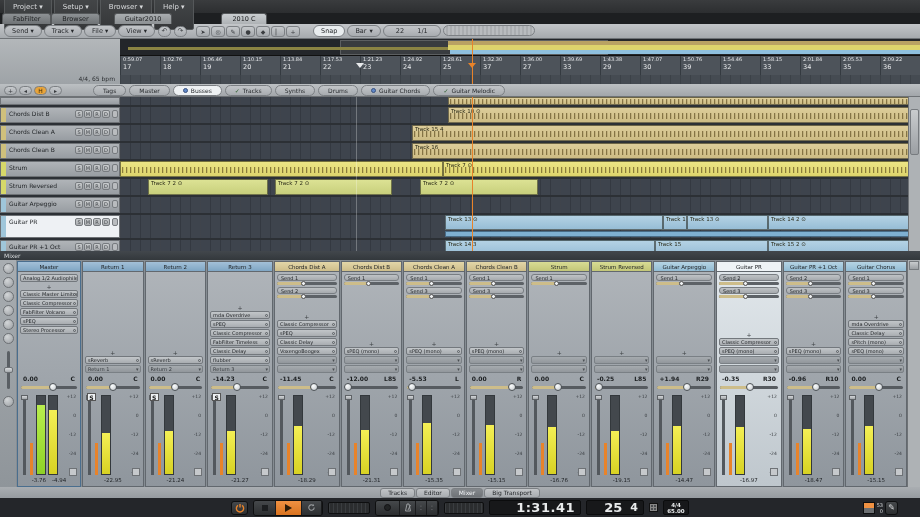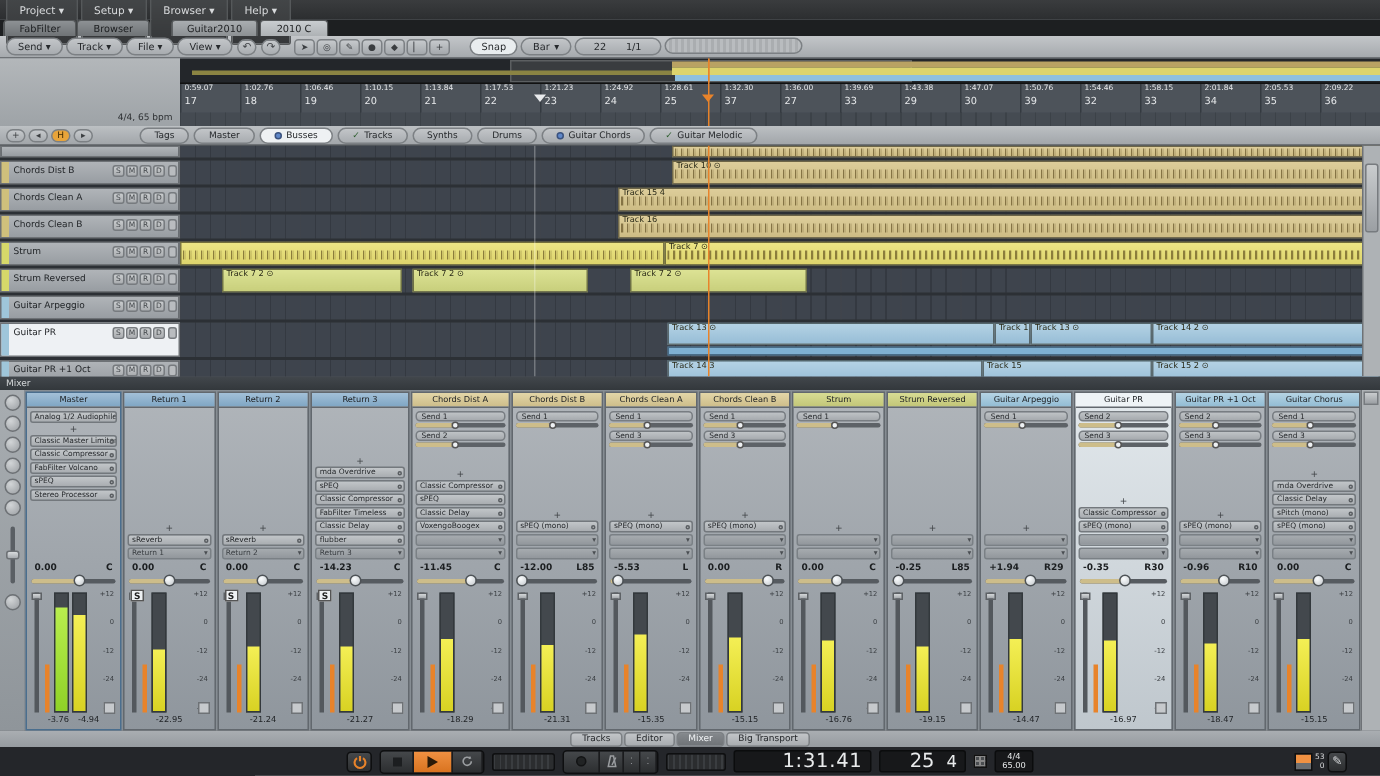--- a/index.html
+++ b/index.html
@@ -5,21 +5,21 @@
 *{box-sizing:border-box;margin:0;padding:0;font-family:"DejaVu Sans",sans-serif;}
 html,body{width:920px;height:517px;overflow:hidden;background:#222;}
 #app{position:relative;width:920px;height:517px;background:#9aa0a6;}
 
 #menubar{height:13px;background:linear-gradient(#3a3c3e,#2c2e30);display:flex;align-items:center;padding-left:4px;gap:2px;}
 .menu-item{font-size:7px;color:#d8dadc;padding:18px 8px;border:1px solid #55585a;border-radius:2px;background:linear-gradient(#4a4d4f,#353739);}
 #tabrow{height:11px;background:#1d1f21;display:flex;align-items:flex-end;padding-left:2px;gap:1px;}
 .ptab{font-size:6.5px;color:#1b1d1f;background:linear-gradient(#8d9194,#6f7376);padding:1px 10px;border-radius:3px 3px 0 0;border:1px solid #55585a;border-bottom:none;}
 .dtab{font-size:6.5px;color:#202224;background:linear-gradient(#a9adb0,#8c9093);padding:1px 10px;border-radius:3px 3px 0 0;border:1px solid #55585a;border-bottom:none;margin-left:1px;}
 .dtab.active{background:linear-gradient(#c9cdd0,#aeb2b5);}
-#doc-tabs{display:flex;margin-left:12px;}
+#doc-tabs{display:flex;margin-left:12px;gap:48px;}
 #panel-tabs{display:flex;}
 #toolbar{height:15px;background:linear-gradient(#c3c6c9,#a6aaae);display:flex;align-items:center;padding:0 4px;gap:3px;border-bottom:1px solid #6e7276;}
 .pill{font-size:6.5px;color:#26292c;background:linear-gradient(#c2c5c8,#a8acb0);border:1px solid #7c8084;border-radius:7px;padding:1px 7px;display:flex;align-items:center;gap:3px;}
 .pill.white{background:#e9edef;}
 .tb-circ{width:13px;height:11px;border:1px solid #7c8084;border-radius:6px;background:linear-gradient(#c6c9cc,#a9adb1);font-size:7px;color:#3a3d40;display:flex;align-items:center;justify-content:center;}
 #tb-tools{display:flex;gap:1px;margin-left:6px;}
 .tool-btn{width:14px;height:11px;border:1px solid #7c8084;border-radius:3px;background:linear-gradient(#c6c9cc,#a4a8ac);font-size:6px;color:#3a3d40;display:flex;align-items:center;justify-content:center;}
 #tb-snapgroup{display:flex;gap:2px;margin-left:10px;}
 .loc-pill{width:58px;justify-content:space-around;}
 .prog-pill{width:92px;height:11px;border:1px solid #7c8084;border-radius:6px;background:repeating-linear-gradient(90deg,#b9bcbf 0 2px,#aaadb0 2px 4px);}
@@ -125,21 +125,21 @@
 .vtab{font-size:6px;color:#24272a;background:linear-gradient(#c2c5c8,#a8acb0);border:1px solid #7c8084;padding:0 7px;border-radius:3px;line-height:8px;}
 .vtab.active{background:linear-gradient(#84888c,#6f7377);color:#f0f2f4;}
 #transport{height:19px;display:flex;align-items:center;justify-content:center;gap:5px;position:relative;}
 .t-btn{height:14px;border-radius:3px;border:1px solid #0e0f10;background:linear-gradient(#45484b,#2c2e30);display:flex;align-items:center;justify-content:center;}
 .t-group{display:flex;border-radius:3px;overflow:hidden;border:1px solid #0e0f10;}
 .t-group .t-btn{border:none;border-radius:0;border-right:1px solid #1a1b1d;}
 .t-play{background:linear-gradient(#f09142,#d9731f)!important;}
 .tri{width:0;height:0;border-top:4px solid transparent;border-bottom:4px solid transparent;border-left:7px solid #2b1a08;}
 .sq{width:6px;height:6px;background:#1c1e20;}
 .hatch{width:42px;height:12px;border:1px solid #0e0f10;border-radius:2px;background:repeating-linear-gradient(90deg,#3a3d40 0 1px,#2b2d2f 1px 4px);}
-.t-display{background:#17181a;border:1px solid #0b0c0d;border-radius:2px;color:#e9ebec;display:flex;align-items:center;justify-content:flex-end;padding:0 5px;}
+.t-display{background:#17181a;border:1px solid #0b0c0d;border-radius:2px;color:#e9ebec;display:flex;align-items:center;justify-content:flex-end;padding:0 5px;font-weight:bold;}
 #t-time{width:92px;height:15px;font-size:13px;letter-spacing:.5px;}
 #t-bars{width:58px;height:15px;gap:8px;font-size:13px;}
 #t-bars .beat{font-size:11px;}
 .grid-ico{width:9px;height:9px;background:repeating-linear-gradient(0deg,#888 0 1px,transparent 1px 3px),repeating-linear-gradient(90deg,#888 0 1px,transparent 1px 3px),#4a4d50;border:1px solid #111;}
 #t-sig{width:26px;height:15px;flex-direction:column;justify-content:center;align-items:center;padding:0;font-size:5.5px;line-height:6px;}
 #t-perf{position:absolute;right:22px;display:flex;align-items:center;gap:2px;}
 #t-perf .pmeter{width:12px;height:12px;background:linear-gradient(#f09142 0 55%,#6b6e71 55%);border:1px solid #0e0f10;}
 #t-perf .pvals{display:flex;flex-direction:column;font-size:5px;color:#d9dbdd;line-height:6px;text-align:right;}
 .pencil{width:13px;height:14px;font-size:8px;color:#d9dbdd;}
 svg{display:block;}

